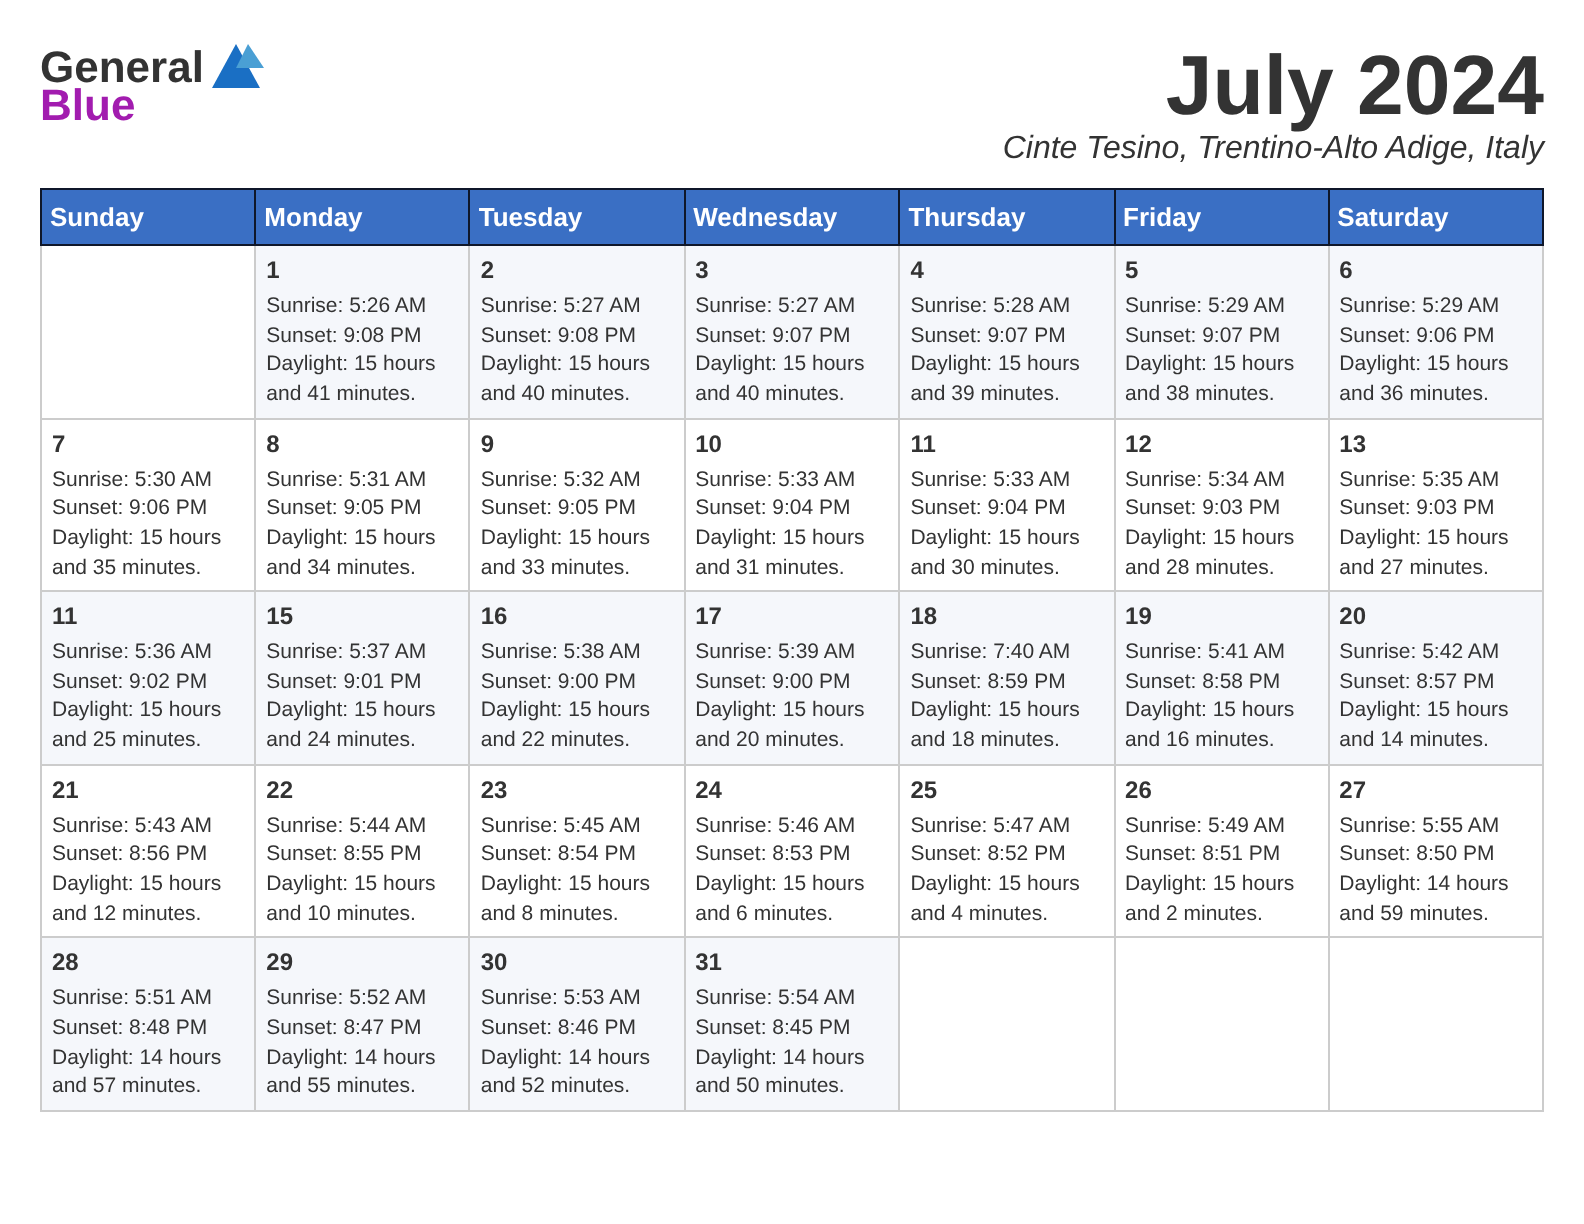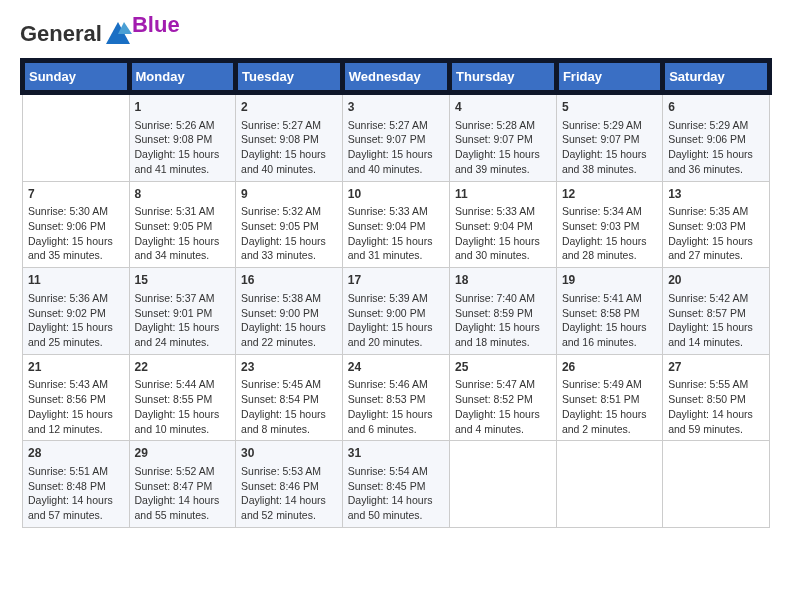--- a/index.html
+++ b/index.html
@@ -11,21 +11,21 @@
       padding: 20px;
     }
     .header {
       display: flex;
       justify-content: space-between;
       align-items: flex-start;
       margin-bottom: 10px;
     }
     .logo {
       display: flex;
-      flex-direction: row;
+      flex-direction: column;
       align-items: flex-start;
     }
     .logo-text {
       display: flex;
       align-items: center;
       font-size: 22px;
       font-weight: bold;
       color: #333;
     }
     .logo-general { color: #333; }
@@ -54,21 +54,21 @@
       border-collapse: collapse;
       font-size: 10.5px;
     }
     thead tr th {
       background-color: #3a6fc4;
       color: #fff;
       padding: 6px 4px;
       text-align: left;
       font-size: 13px;
       font-weight: bold;
-      border: 5px solid #0f172a;
+      border: 1px solid #0f172a;
     }
     tbody tr td {
       vertical-align: top;
       padding: 4px 5px;
       border: 1px solid #ccc;
       height: 80px;
       width: 108px;
       color: #333;
       font-size: 10.5px;
       line-height: 1.4;
@@ -99,20 +99,24 @@
       <svg class="logo-icon" viewBox="0 0 28 28">
         <polygon points="14,2 26,24 2,24" fill="#1a6fc4"></polygon>
         <polygon points="20,2 28,14 14,14" fill="#4a9fd4"></polygon>
       </svg>
       <br>
     </div>
     <div style="margin-top:-8px; margin-left:0;">
       <span class="logo-blue" style="font-size:22px;font-weight:bold;color:#a21caf;">Blue</span>
     </div>
   </div>
+  <div class="title-section">
+    <div class="month-title">July 2024</div>
+    <div class="location-title">Cinte Tesino, Trentino-Alto Adige, Italy</div>
+  </div>
 </div>
 
 <table>
   <thead>
     <tr>
     <th>Sunday</th>
         <th>Monday</th>
         <th>Tuesday</th>
         <th>Wednesday</th>
         <th>Thursday</th>

